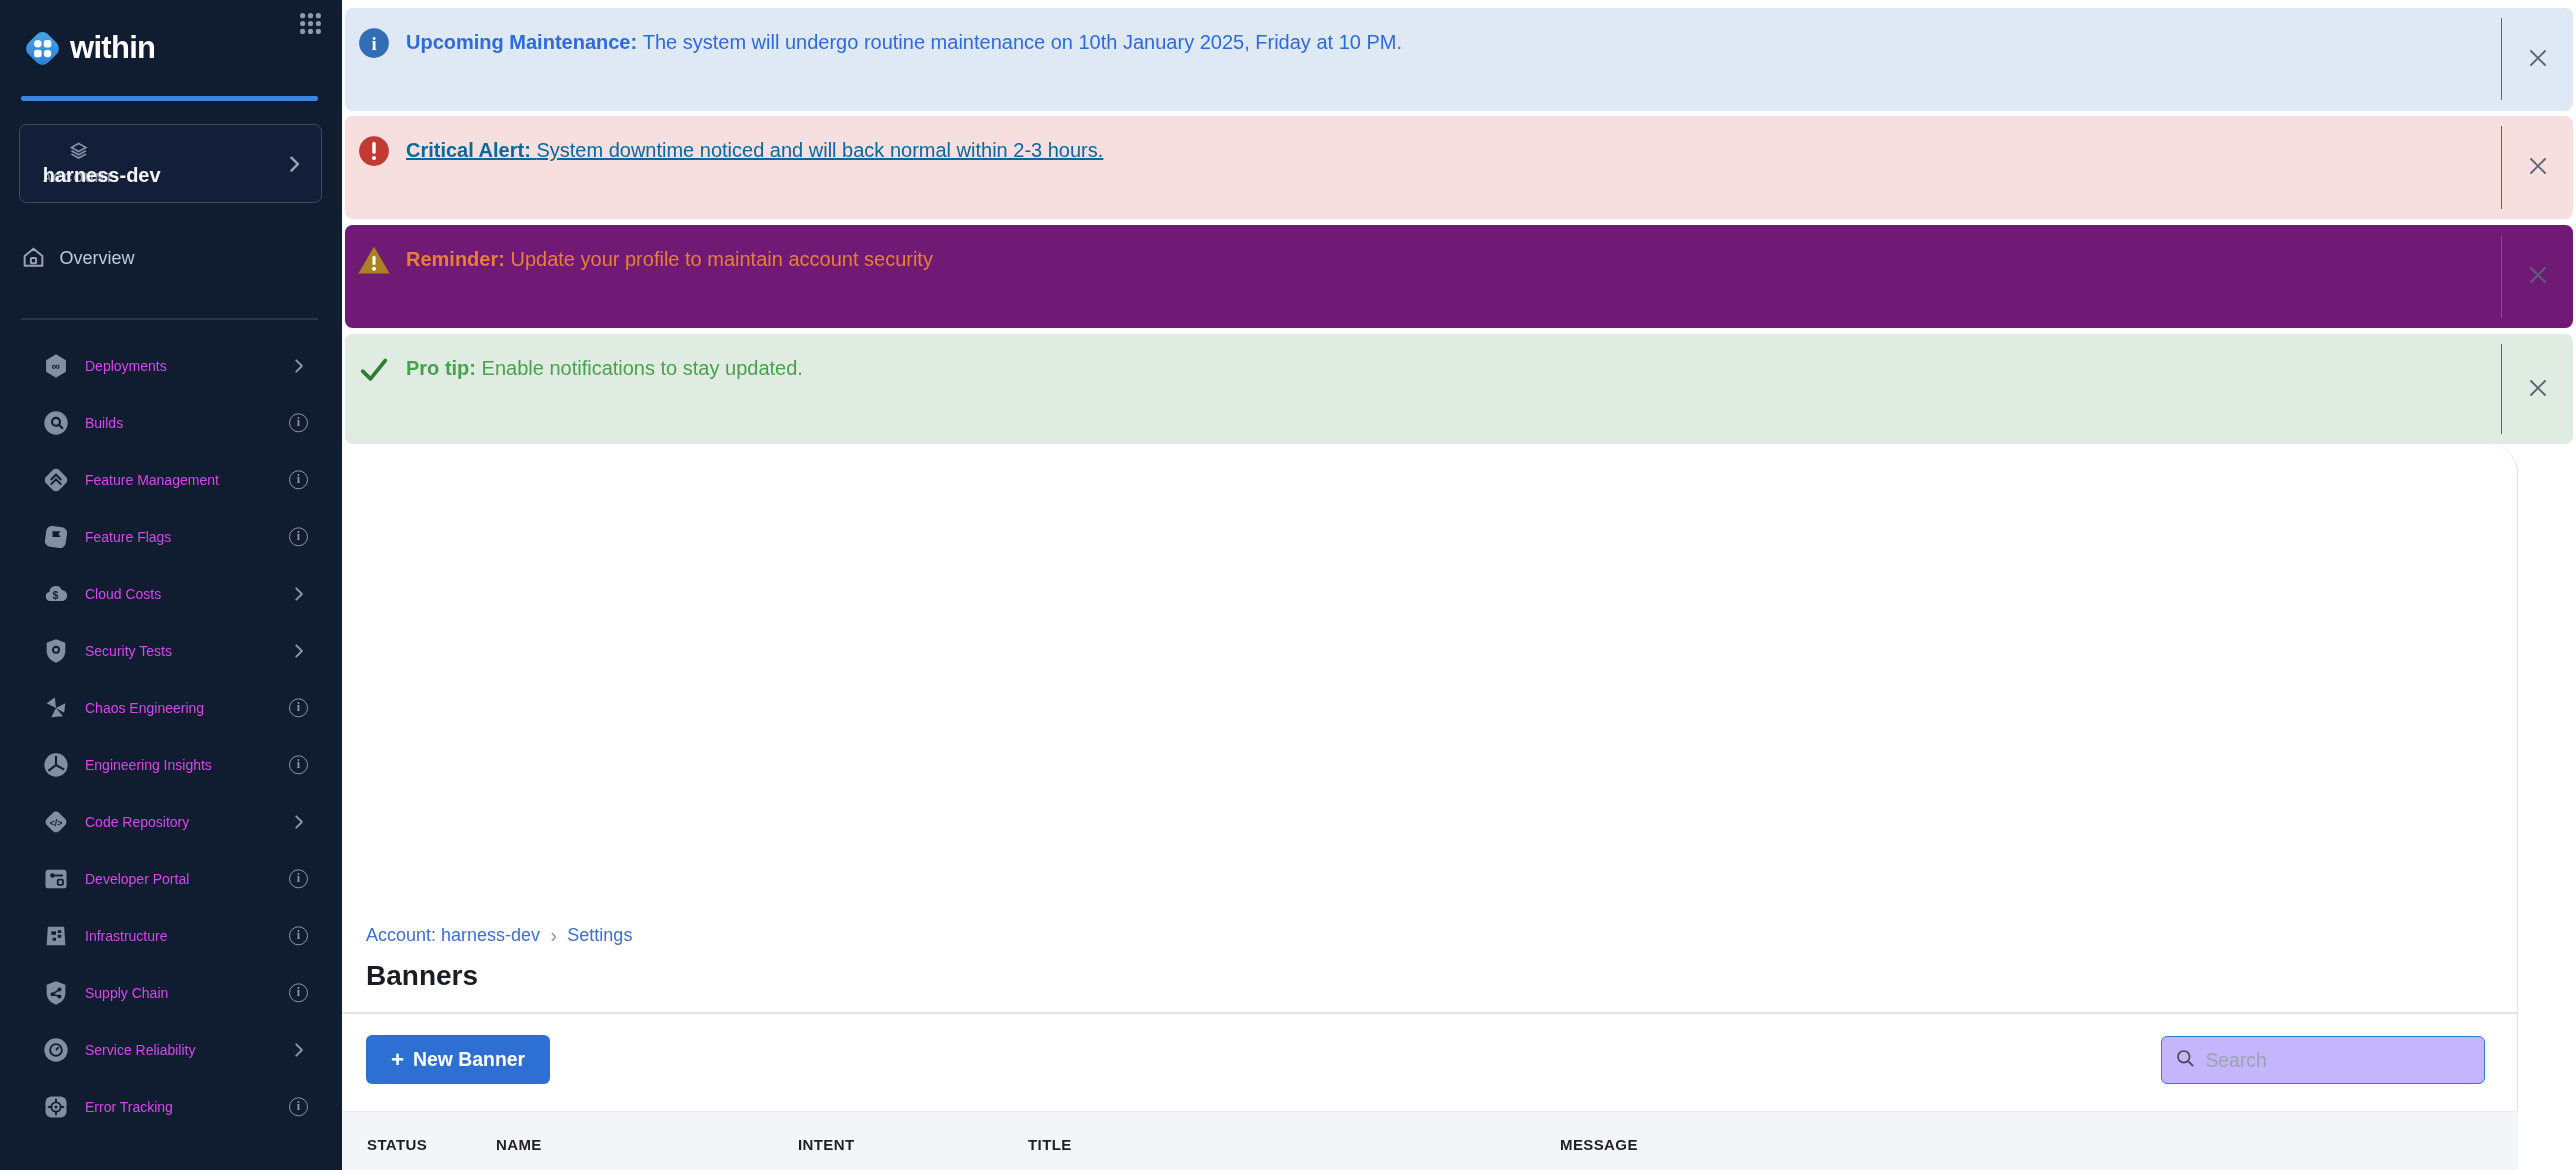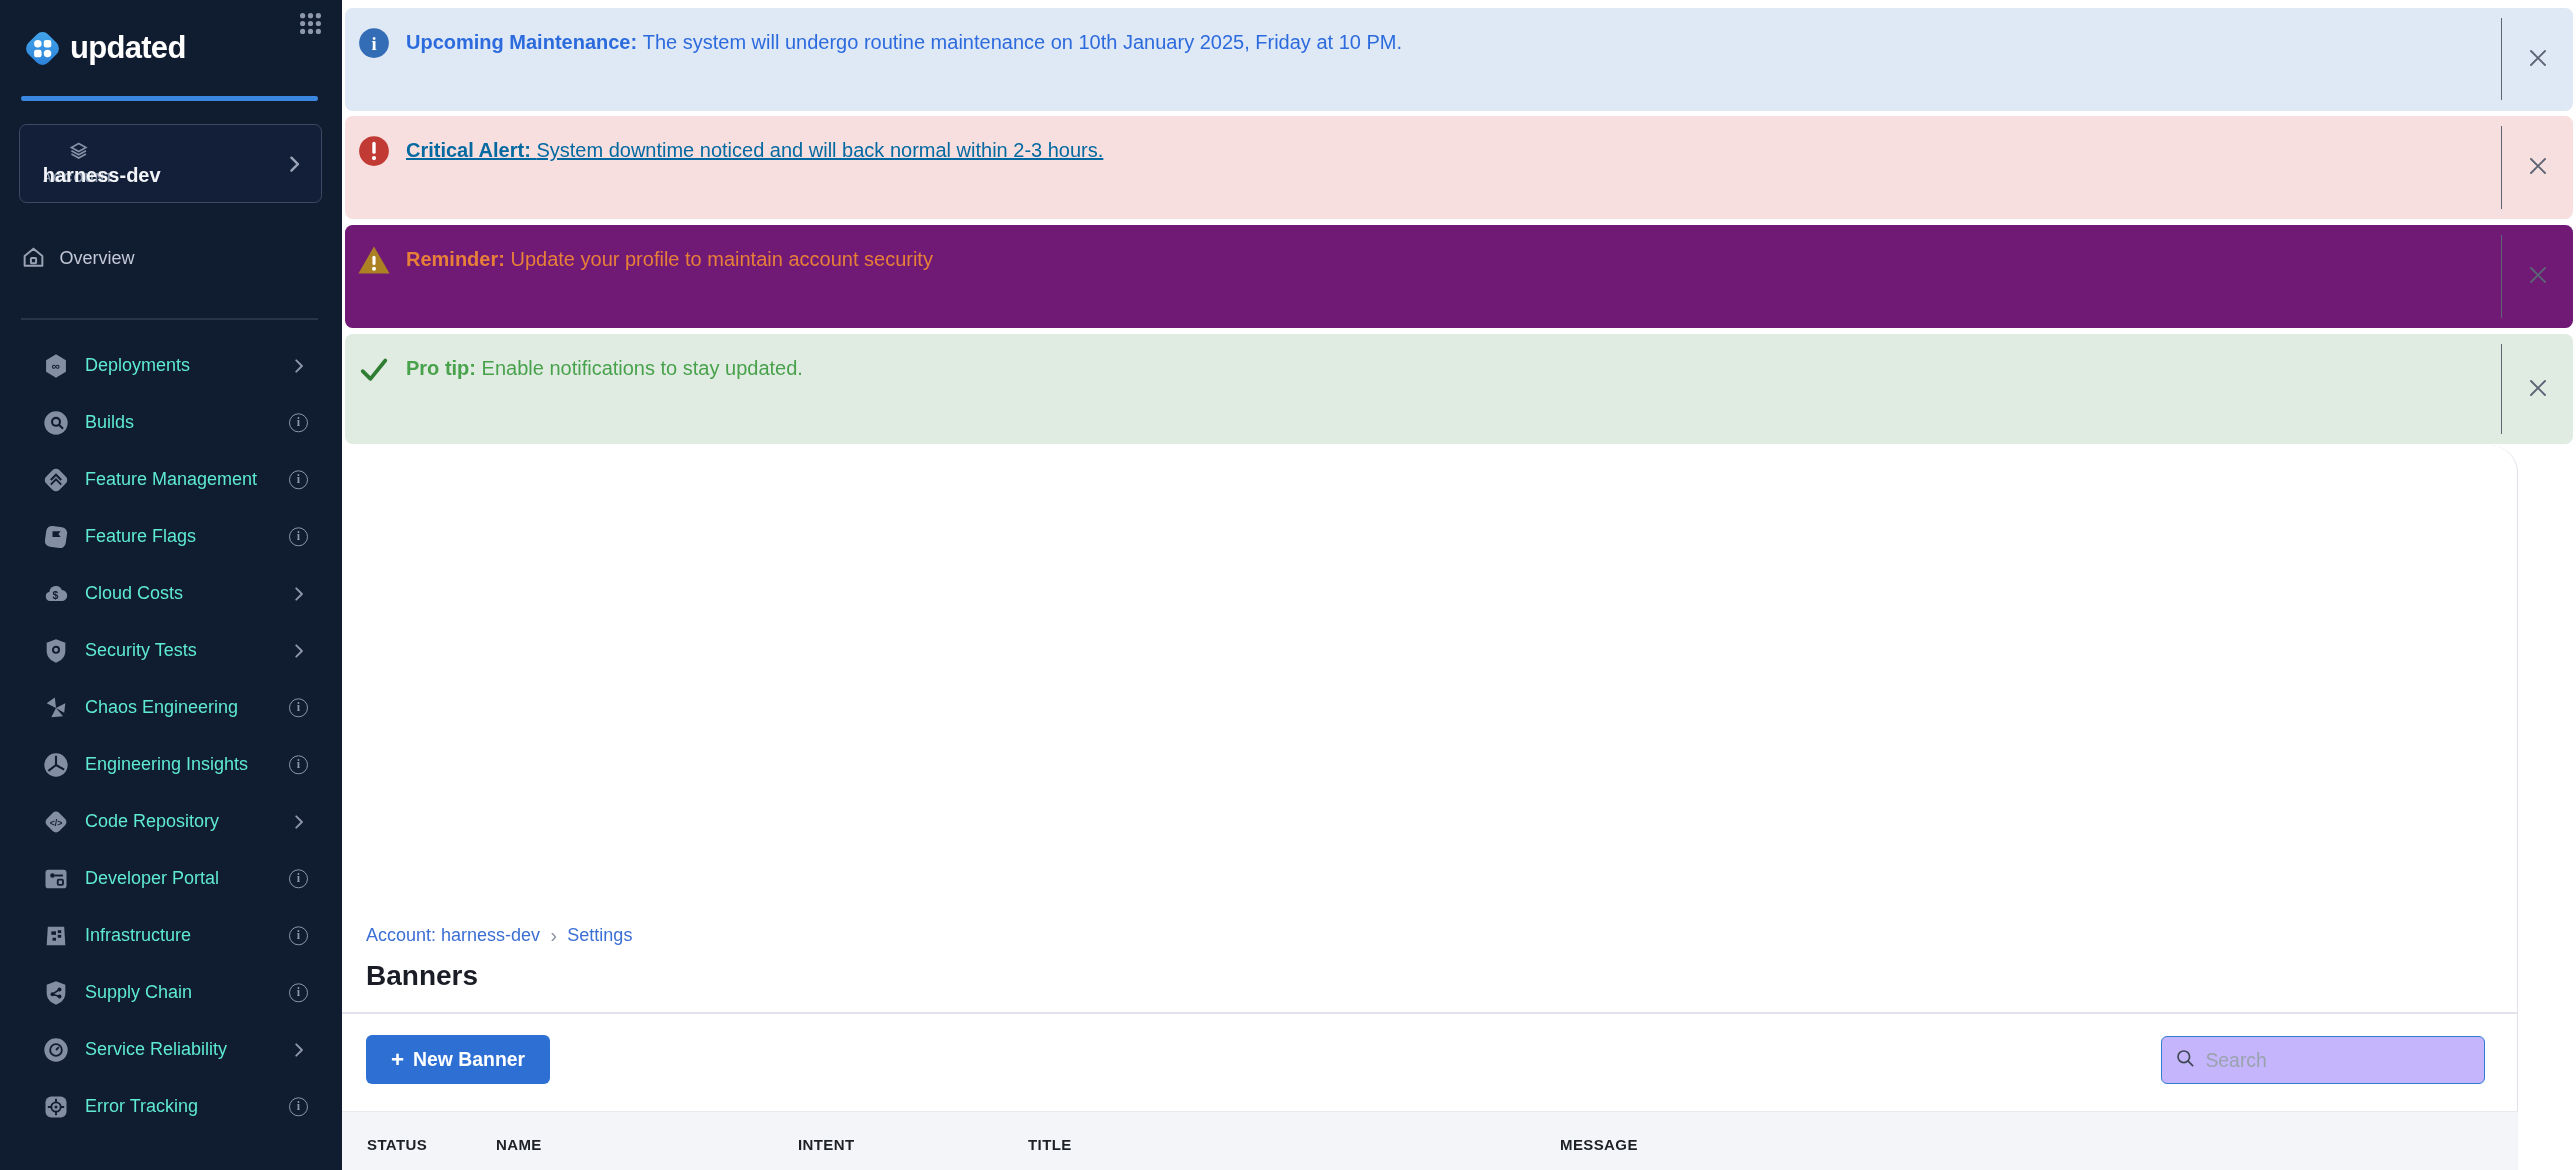--- a/index.html
+++ b/index.html
@@ -24,21 +24,21 @@
   .account-name { position:absolute; left:22.4px; top:39px; color:#f2f4f8; font-size:20px; font-weight:600; }
   .account-chevron { position:absolute; right:16.4px; top:28px; }
   .overview-row { position:absolute; left:21px; top:240px; width:298px; height:37px;
                   display:flex; align-items:center; gap:13.4px; cursor:pointer; }
   .overview-label { color:#c2c8d6; font-size:18px; font-weight:500; }
   .side-divider { position:absolute; left:21px; top:318px; width:297px; height:1.5px; background:#29344b; }
   .nav { position:absolute; left:0; top:337px; width:342px; }
   .nav-item { position:relative; height:57px; display:flex; align-items:center;
               padding-left:42px; cursor:pointer; }
   .nav-icon { width:28px; height:28px; flex:0 0 auto; margin-right:15px; display:flex; }
-  .nav-label { color:#5eead4; font-size:18px; font-weight:500; white-space:nowrap;text-align:center; }
+  .nav-label { color:#d946ef; font-size:14px; font-weight:500; white-space:nowrap;text-align:center; }
   .nav-suffix { position:absolute; right:34px; top:50%; transform:translateY(-50%);
                 display:flex; align-items:center; }
   .info-badge { width:19.4px; height:19.4px; border:1.5px solid #8d96aa; border-radius:50%;
                 color:#8d96aa; font-size:12px; font-weight:700; display:flex;
                 align-items:center; justify-content:center; font-family:"Liberation Serif", serif; }
 
   
   .topstrip { position:absolute; left:342px; top:0; width:2234px; height:7.5px; background:#ffffff; }
   .banners { position:absolute; left:345px; top:0; width:2228px; }
   .banner { position:absolute; left:0; width:2228px; border-radius:7.5px; }
@@ -91,21 +91,21 @@
                 <stop offset="1" stop-color="#2a7fd8"></stop>
           </linearGradient>
             </defs>
           <rect x="4.2" y="4.2" width="15.6" height="15.6" rx="4.5" fill="url(#lg)" transform="rotate(45 12 12)"></rect>
           <circle cx="9.4" cy="9.4" r="2.1" fill="#ffffff"></circle>
           <rect x="12.7" y="7.3" width="4.2" height="4.2" rx="1.3" fill="#ffffff"></rect>
           <rect x="7.3" y="12.7" width="4.2" height="4.2" rx="1.3" fill="#ffffff"></rect>
           <circle cx="14.8" cy="14.8" r="2.1" fill="#ffffff"></circle>
         </svg>
       </span>
-      <span class="logo-text">updated</span>
+      <span class="logo-text">within</span>
     </div>
     <span class="grid-icon">
       <svg viewBox="0 0 24 24" width="27" height="27" fill="#8e97ab">
         <circle cx="5" cy="5" r="2.3"></circle>
           <circle cx="12" cy="5" r="2.3"></circle>
           <circle cx="19" cy="5" r="2.3"></circle>
         <circle cx="5" cy="12" r="2.3"></circle>
           <circle cx="12" cy="12" r="2.3"></circle>
           <circle cx="19" cy="12" r="2.3"></circle>
         <circle cx="5" cy="19" r="2.3"></circle>

